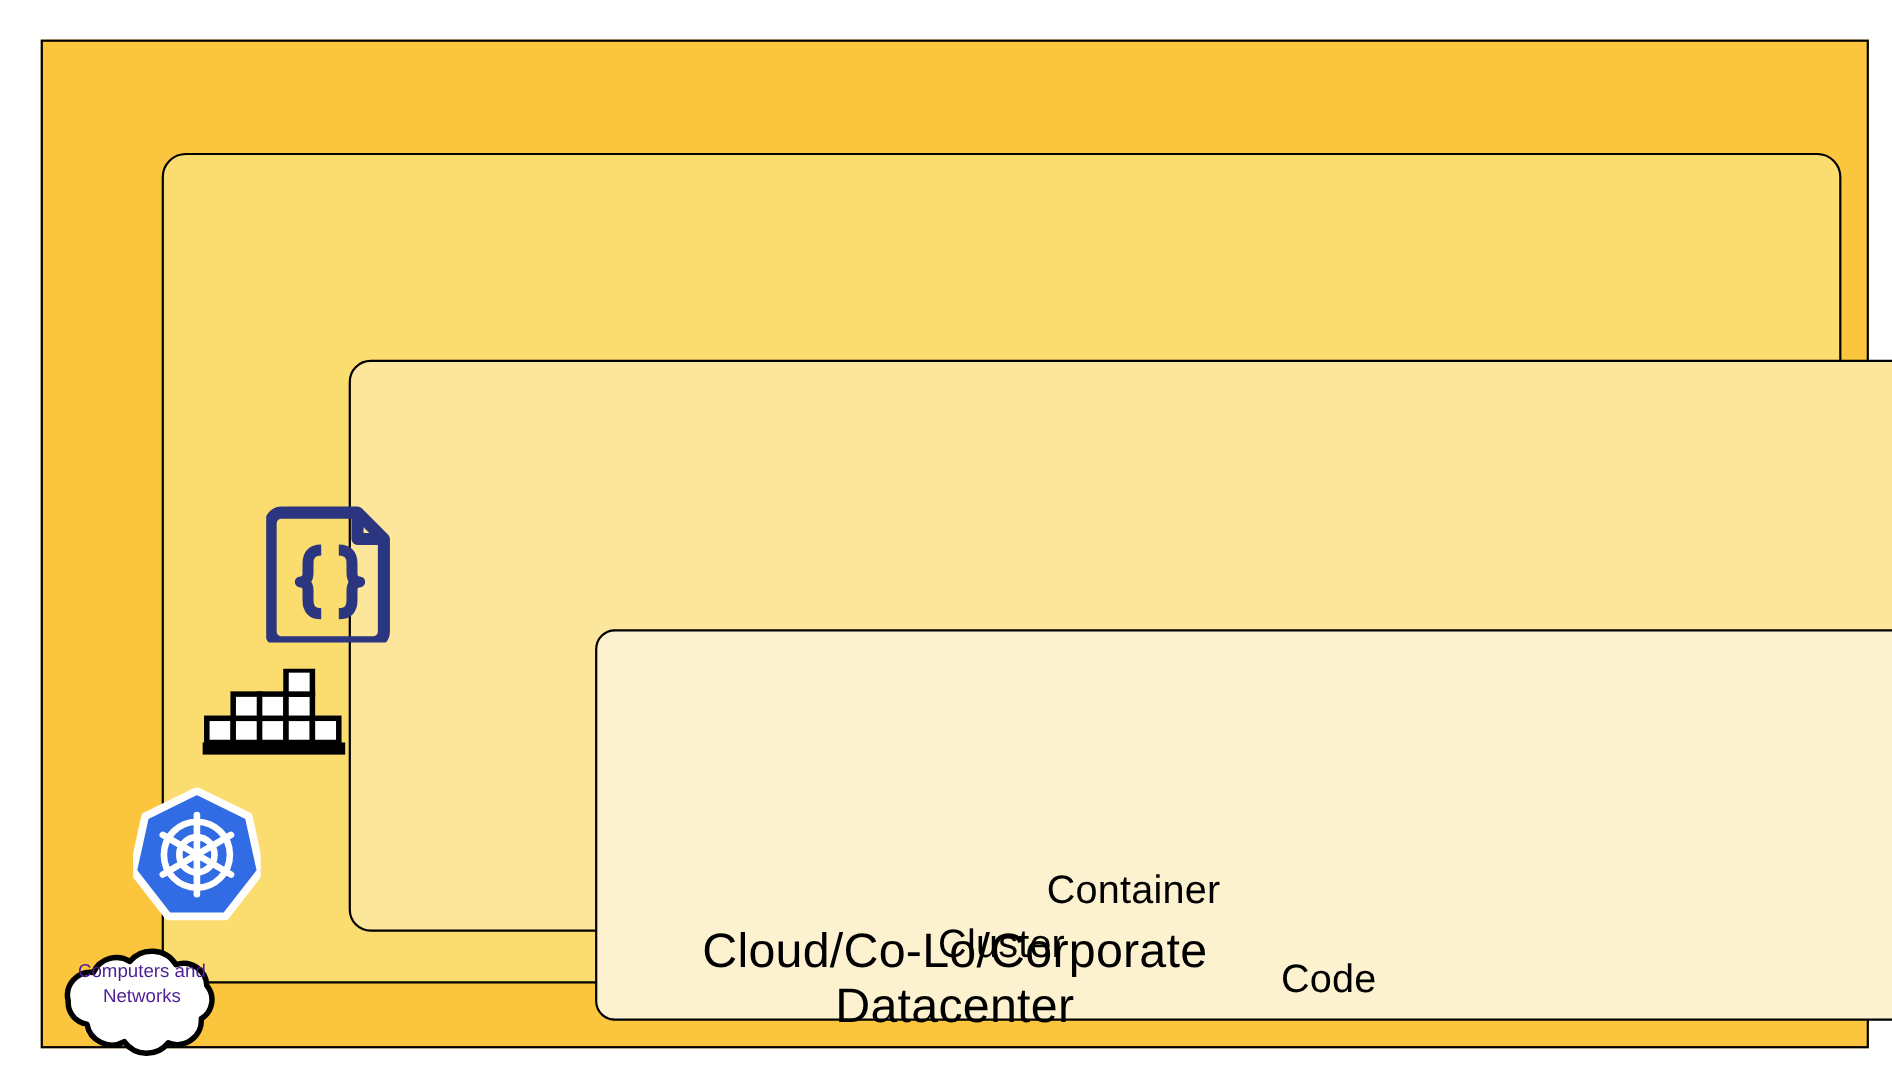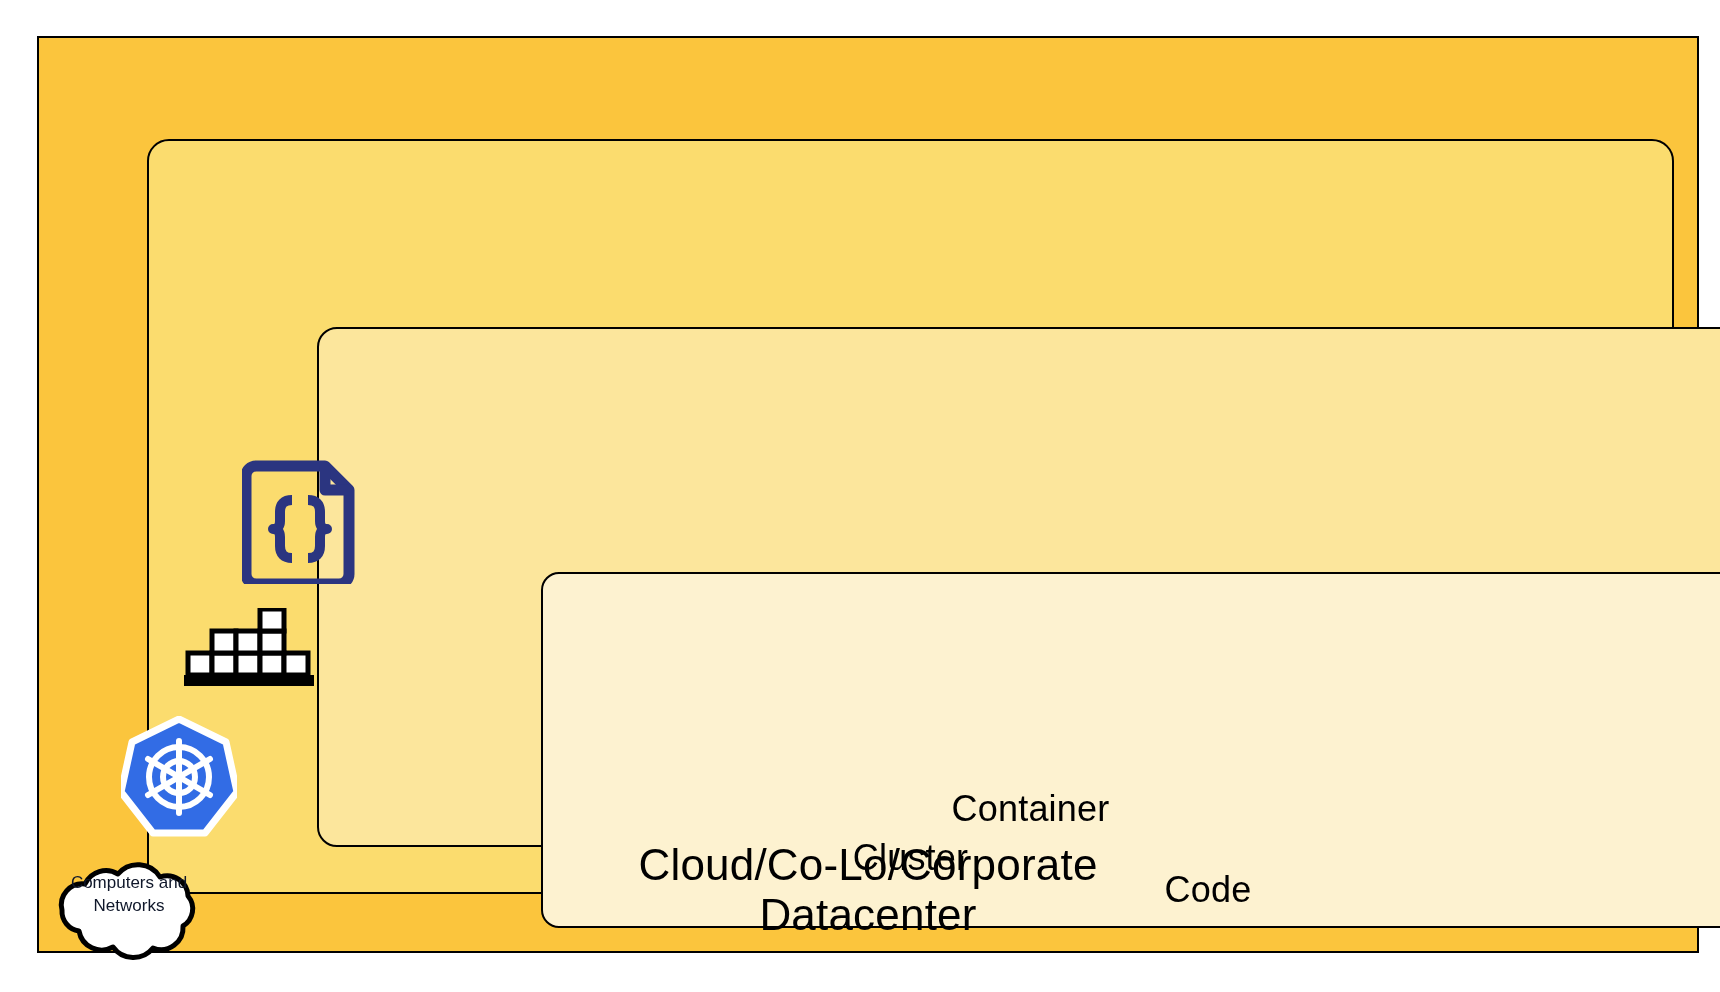--- a/index.html
+++ b/index.html
@@ -131,21 +131,21 @@
   }
   .cloud-text {
     position: absolute;
     left: 38px;
     top: 872px;
     width: 182px;
     text-align: center;
     font-family: "Liberation Sans", sans-serif;
     font-size: 17px;
     line-height: 1.35;
-    color: #0f172a;
+    color: #4c1d95;
     white-space: pre-line;
     pointer-events: none;
   }
 </style>
 </head>
 <body>
 
 <div id="stage">
 
   <div class="layer-datacenter">

